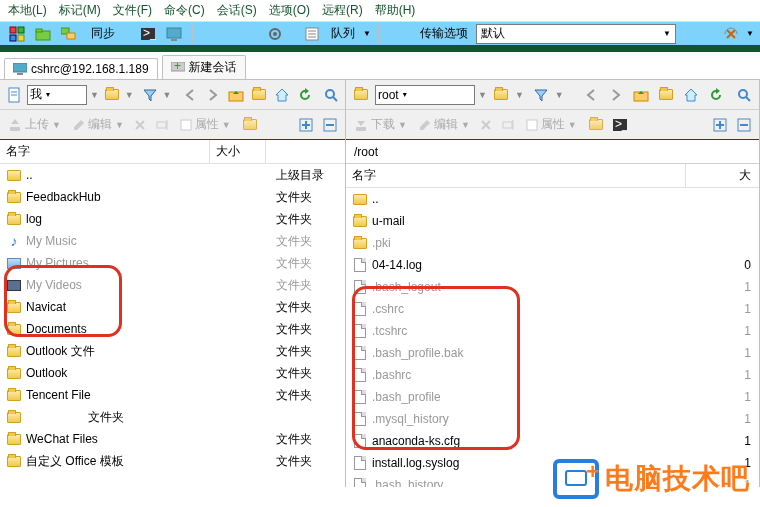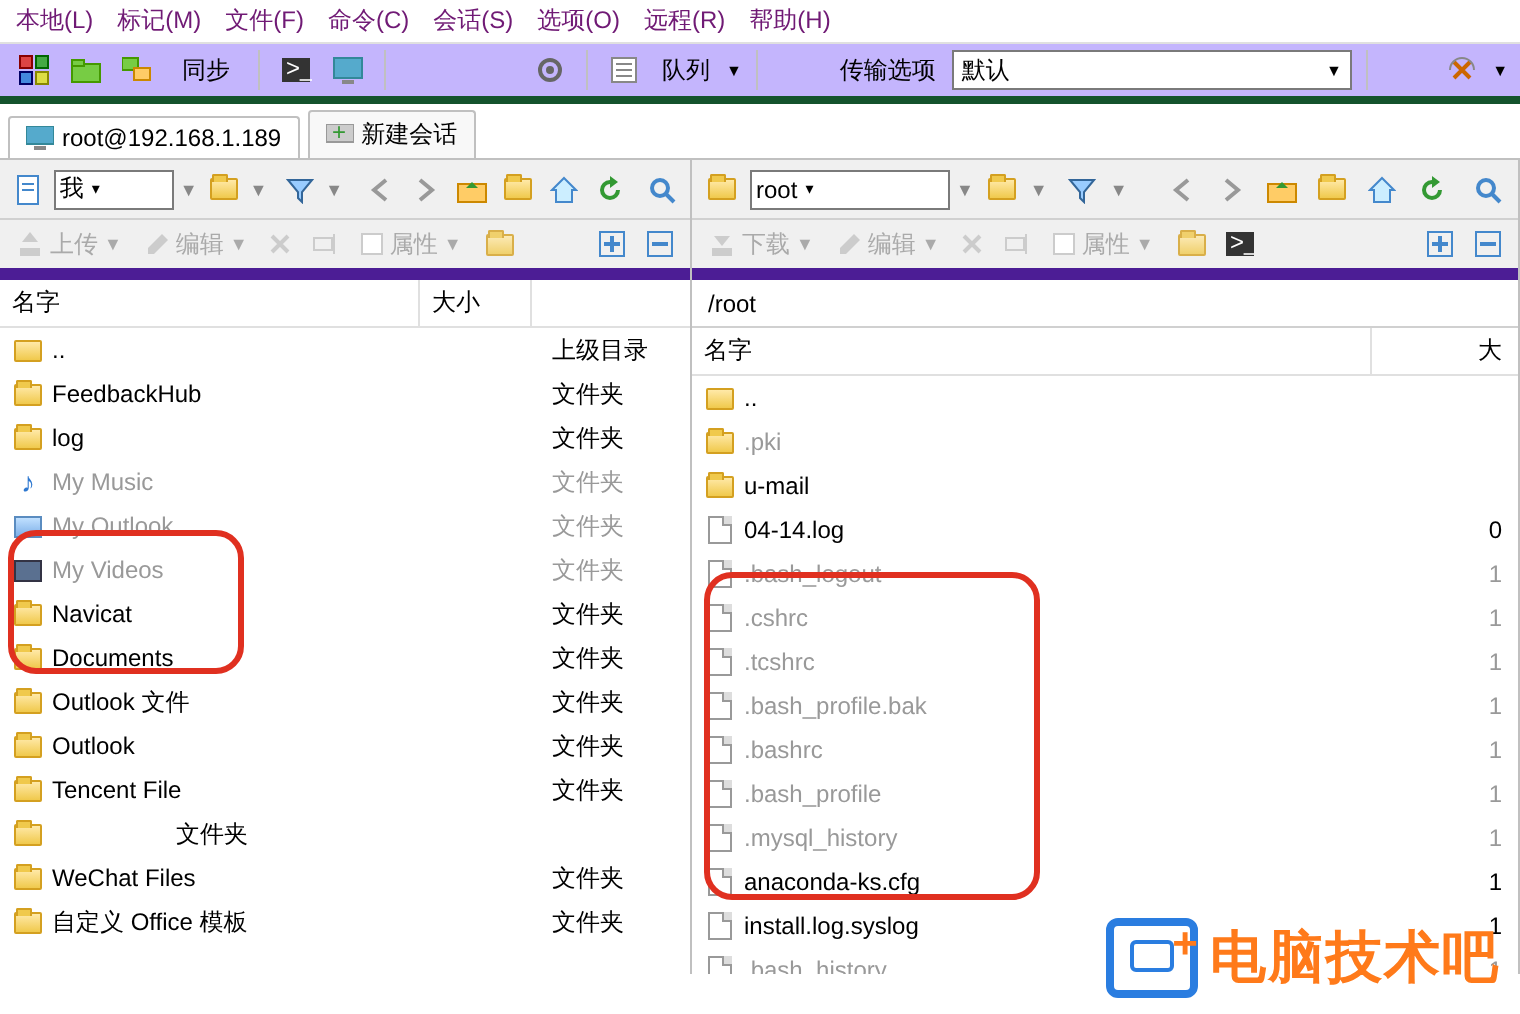--- a/index.html
+++ b/index.html
@@ -1,39 +1,39 @@
 <!DOCTYPE html>
 <html><head>
 <meta charset="utf-8">
 <style>
 * { margin:0; padding:0; box-sizing:border-box; font-family:"Microsoft YaHei","Segoe UI",sans-serif; font-size:12px; }
 body { width:760px; height:507px; background:#fff; overflow:hidden; position:relative; }
 .menubar { height:22px; background:#fff; padding:2px 8px; display:flex; gap:12px; border-bottom:1px solid #e0e0e0; }
-.menubar span { color:#701a75; cursor:pointer; }
-.toolbar1 { height:30px; background:#c4b5fd; border-bottom:4px solid #14532d; display:flex; align-items:center; padding:2px 6px; gap:4px; }
+.menubar span { color:#14532d; cursor:pointer; }
+.toolbar1 { height:30px; background:#7dd3fc; border-bottom:7px solid #14532d; display:flex; align-items:center; padding:2px 6px; gap:4px; }
 .toolbar1 .sep { width:1px; height:20px; background:#c0c0c0; margin:0 3px; }
 .icon-btn { width:22px; height:22px; display:flex; align-items:center; justify-content:center; cursor:pointer; border:1px solid transparent; }
 .sync-btn { display:flex; align-items:center; gap:3px; padding:1px 6px; border:1px solid transparent; cursor:pointer; }
 .queue-lbl { padding:0 4px; }
 .combo { height:20px; border:1px solid #7a7a7a; background:#fff; padding:1px 4px; min-width:120px; display:flex; align-items:center; justify-content:space-between; }
 .combo.wide { min-width:200px;text-align:right; }
 .dd-arrow { font-size:8px; color:#000; }
 .tabbar { height:28px; display:flex; align-items:flex-end; gap:4px; padding:2px 4px 0 4px; border-bottom:1px solid #c0c0c0; background:#fff; }
 .tab { display:flex; align-items:center; gap:4px; padding:3px 8px; border:1px solid #c0c0c0; border-bottom:none; background:#f8f8f8; border-radius:2px 2px 0 0; cursor:pointer; }
 .tab.active { background:#fff; }
 .panes { display:flex; height:407px; }
 .pane { display:flex; flex-direction:column; border-right:1px solid #c0c0c0; }
 .pane.left { width:346px; }
 .pane.right { flex:1; }
 .navrow { height:30px; border-bottom:1px solid #d0d0d0; background:#f0f0f0; display:flex; align-items:center; padding:2px 4px; gap:3px; }
 .pathbox { height:20px; border:1px solid #7a7a7a; background:#fff; display:flex; align-items:center; padding:0 2px; flex:0 0 auto; }
 .pathbox.left-pb { width:60px; }
 .pathbox.right-pb { width:100px; }
 .pathbox .dd-arrow{ margin-left:4px;}
-.actrow { height:30px; border-bottom:6px solid #4c1d95; background:#f0f0f0; display:flex; align-items:center; padding:2px 4px; gap:2px; }
+.actrow { height:30px; border-bottom:1px solid #4c1d95; background:#f0f0f0; display:flex; align-items:center; padding:2px 4px; gap:2px; }
 .act-btn { display:flex; align-items:center; gap:3px; padding:1px 4px; color:#666; cursor:pointer; }
 .act-btn.disabled { color:#aaa; }
 .pathbar { height:24px; background:#fff; border-bottom:1px solid #d0d0d0; padding:4px 8px; display:flex; align-items:center; }
 .list-hdr { height:24px; background:#fff; border-bottom:1px solid #e0e0e0; display:flex; align-items:center; }
 .col { border-right:1px solid #e0e0e0; padding:3px 6px; color:#000; }
 .col-name-l { width:210px; }
 .col-size-l { width:56px; text-align:left; }
 .col-type-l { flex:1; }
 .col-name-r { width:340px; }
 .col-size-r { flex:1; text-align:right; padding-right:8px; }
@@ -150,21 +150,21 @@
 </div>
 
 <div class="tabbar">
   <div class="tab active">
     <span>
         <svg width="14" height="12">
           <rect x="0" y="0" width="14" height="9" fill="#5ac" stroke="#389"></rect>
           <rect x="4" y="10" width="6" height="2" fill="#888"></rect>
         </svg>
       </span>
-    <span>root@192.168.1.189</span>
+    <span>cshrc@192.168.1.189</span>
   </div>
   <div class="tab">
     <span>
         <svg width="14" height="12">
           <rect x="0" y="0" width="14" height="9" fill="#ccc" stroke="#999"></rect>
           <text x="3" y="8" font-size="10" fill="#393">+</text>
         </svg>
       </span>
     <span>新建会话</span>
   </div>
@@ -323,21 +323,21 @@
             <span class="music-ico">♪</span>
           </span>
           <span class="nm">My Music</span>
           <span class="sz"></span>
           <span class="tp">文件夹</span>
         </div>
         <div class="row hidden-file">
           <span class="ico">
             <div class="pic-ico"></div>
           </span>
-          <span class="nm">My Outlook</span>
+          <span class="nm">My Pictures</span>
           <span class="sz"></span>
           <span class="tp">文件夹</span>
         </div>
         <div class="row hidden-file">
           <span class="ico">
             <div class="vid-ico"></div>
           </span>
           <span class="nm">My Videos</span>
           <span class="sz"></span>
           <span class="tp">文件夹</span>
@@ -535,32 +535,32 @@
       <div class="col col-size-r" style="border-right:none">大</div>
     </div>
     <div class="list-body" id="right-list">
         <div class="row">
           <span class="ico">
             <div class="up-ico"></div>
           </span>
           <span class="nm">..</span>
           <span class="sz" style="flex: 1 1 0%; text-align: right; padding-right: 8px;"></span>
         </div>
+        <div class="row">
+          <span class="ico">
+            <div class="folder-ico"></div>
+          </span>
+          <span class="nm">u-mail</span>
+          <span class="sz" style="flex: 1 1 0%; text-align: right; padding-right: 8px;"></span>
+        </div>
         <div class="row hidden-file">
           <span class="ico">
             <div class="folder-ico"></div>
           </span>
           <span class="nm">.pki</span>
-          <span class="sz" style="flex: 1 1 0%; text-align: right; padding-right: 8px;"></span>
-        </div>
-        <div class="row">
-          <span class="ico">
-            <div class="folder-ico"></div>
-          </span>
-          <span class="nm">u-mail</span>
           <span class="sz" style="flex: 1 1 0%; text-align: right; padding-right: 8px;"></span>
         </div>
         <div class="row">
           <span class="ico">
             <div class="file-ico"></div>
           </span>
           <span class="nm">04-14.log</span>
           <span class="sz" style="flex: 1 1 0%; text-align: right; padding-right: 8px;">0</span>
         </div>
         <div class="row hidden-file">

